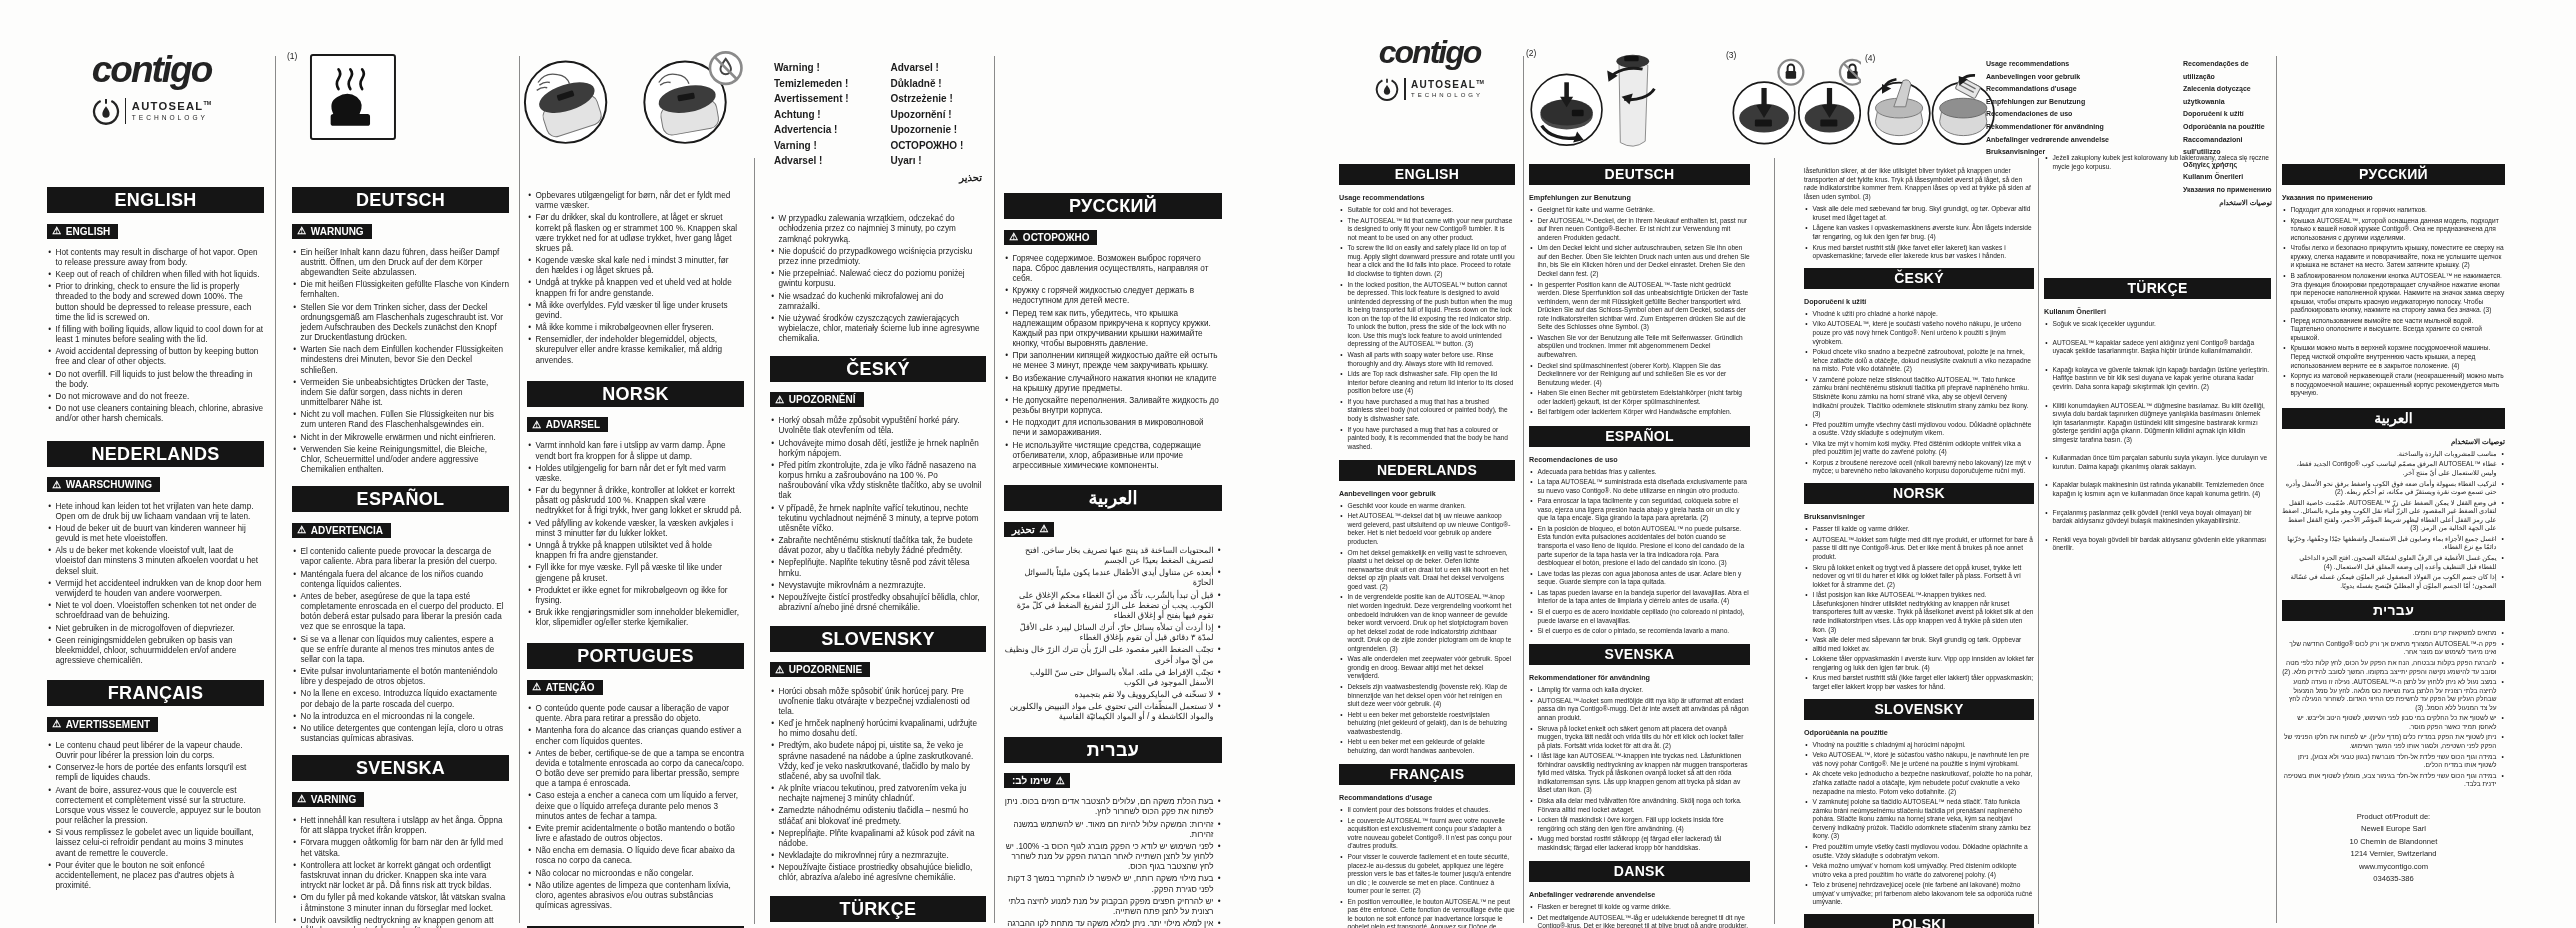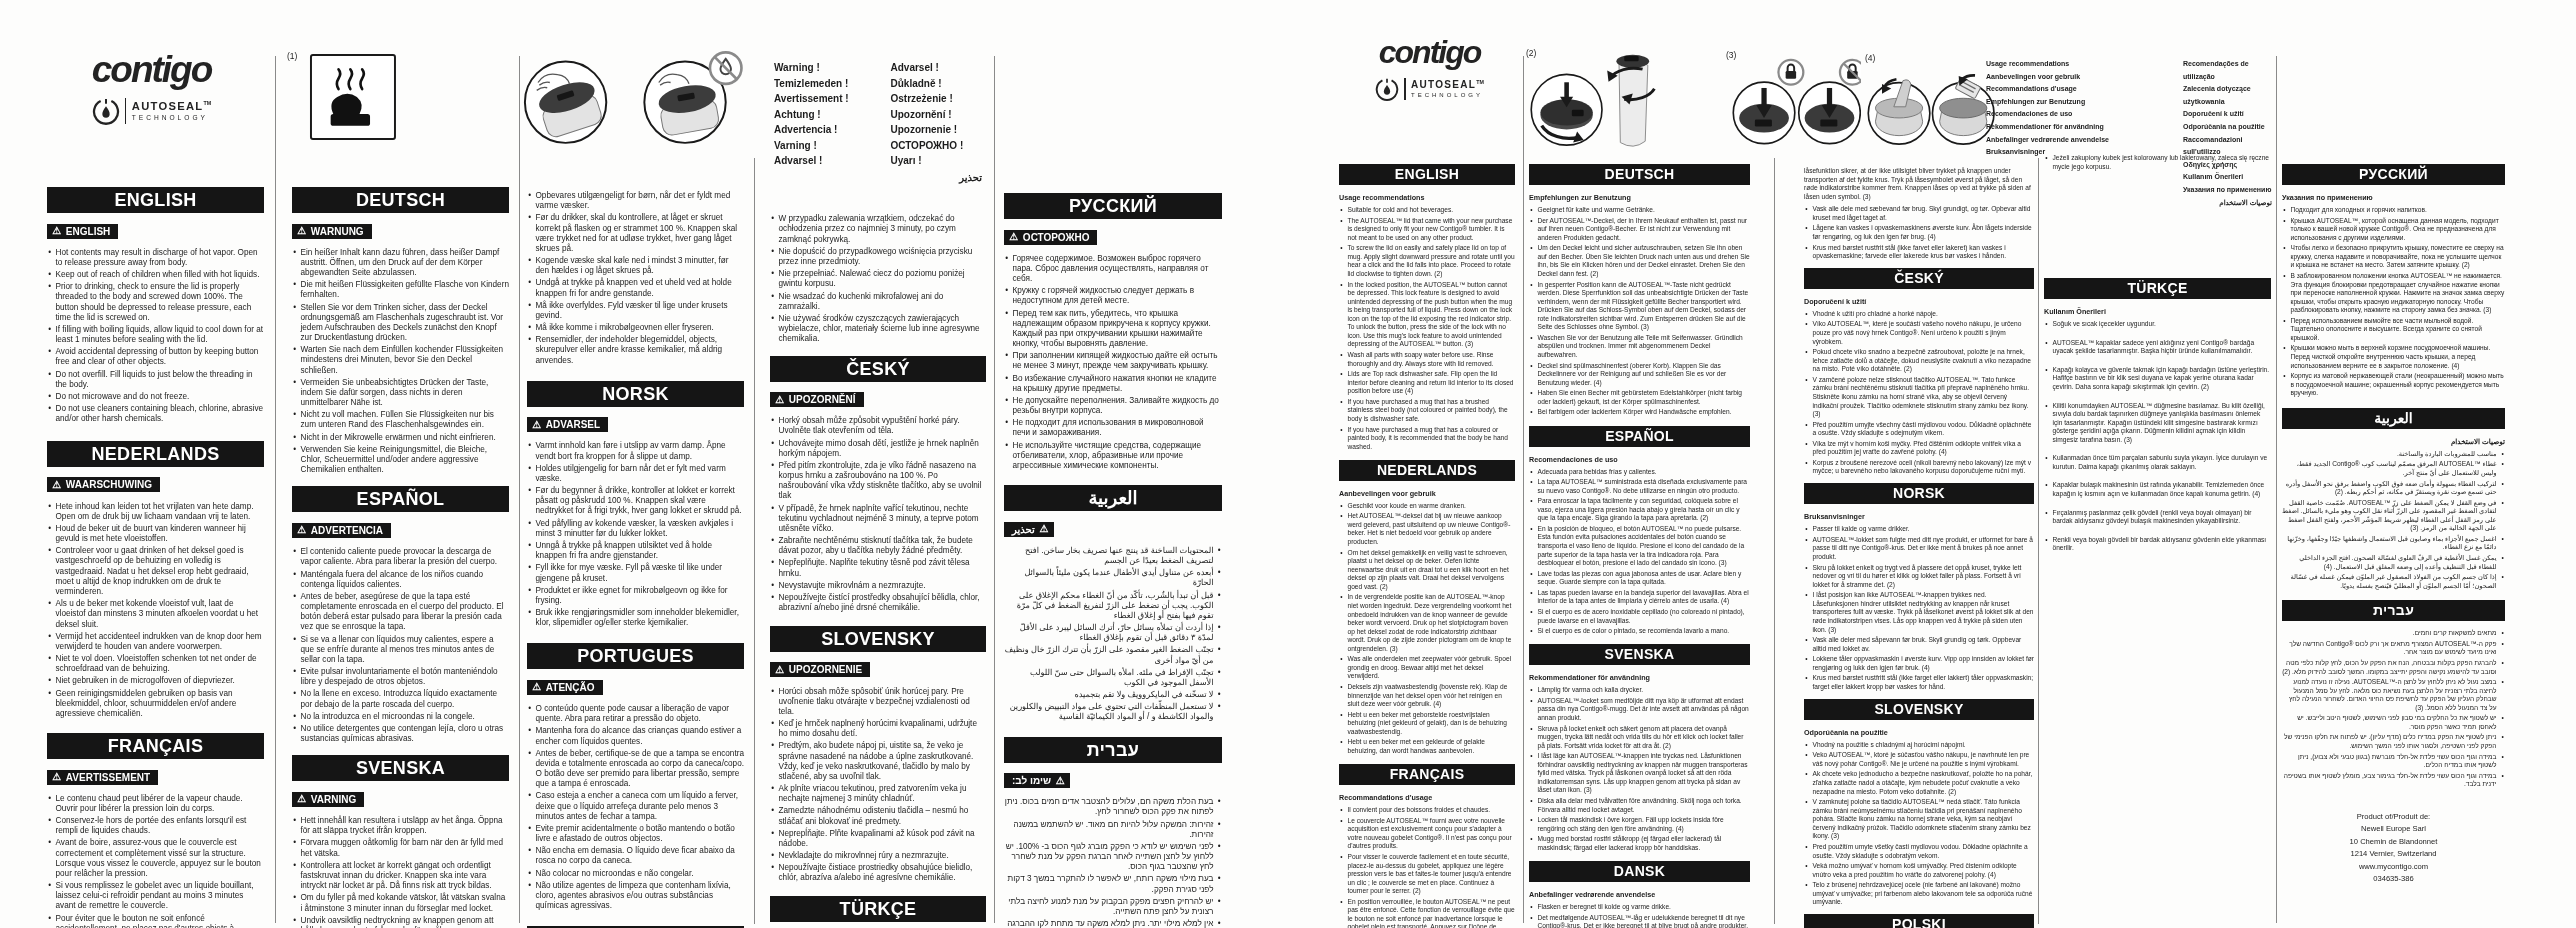--- a/index.html
+++ b/index.html
@@ -249,21 +249,20 @@
     </ul>
     <div style="height: 14.5px;"></div>
     <div class="lang-header"><span>NEDERLANDS</span></div>
     <div class="warn-row"><span class="warn-label">
         <span class="warn-icon">⚠</span>
         <span>WAARSCHUWING</span>
       </span></div>
     <ul class="bullets">
       <li><span>Hete inhoud kan leiden tot het vrijlaten van hete damp. Open om de druk bij uw lichaam vandaan vrij te laten.</span></li>
       <li><span>Houd de beker uit de buurt van kinderen wanneer hij gevuld is met hete vloeistoffen.</span></li>
-      <li><span>Controleer voor u gaat drinken of het deksel goed is vastgeschroefd op de behuizing en volledig is vastgedraaid. Nadat u het deksel erop hebt gedraaid, moet u altijd de knop indrukken om de druk te verminderen.</span></li>
       <li><span>Als u de beker met kokende vloeistof vult, laat de vloeistof dan minstens 3 minuten afkoelen voordat u het deksel sluit.</span></li>
       <li><span>Vermijd het accidenteel indrukken van de knop door hem verwijderd te houden van andere voorwerpen.</span></li>
       <li><span>Niet te vol doen. Vloeistoffen schenken tot net onder de schroefdraad van de behuizing.</span></li>
       <li><span>Niet gebruiken in de microgolfoven of diepvriezer.</span></li>
       <li><span>Geen reinigingsmiddelen gebruiken op basis van bleekmiddel, chloor, schuurmiddelen en/of andere agressieve chemicaliën.</span></li>
     </ul>
     <div style="height: 12px;"></div>
     <div class="lang-header"><span>FRANÇAIS</span></div>
     <div class="warn-row"><span class="warn-label">
         <span class="warn-icon">⚠</span>

